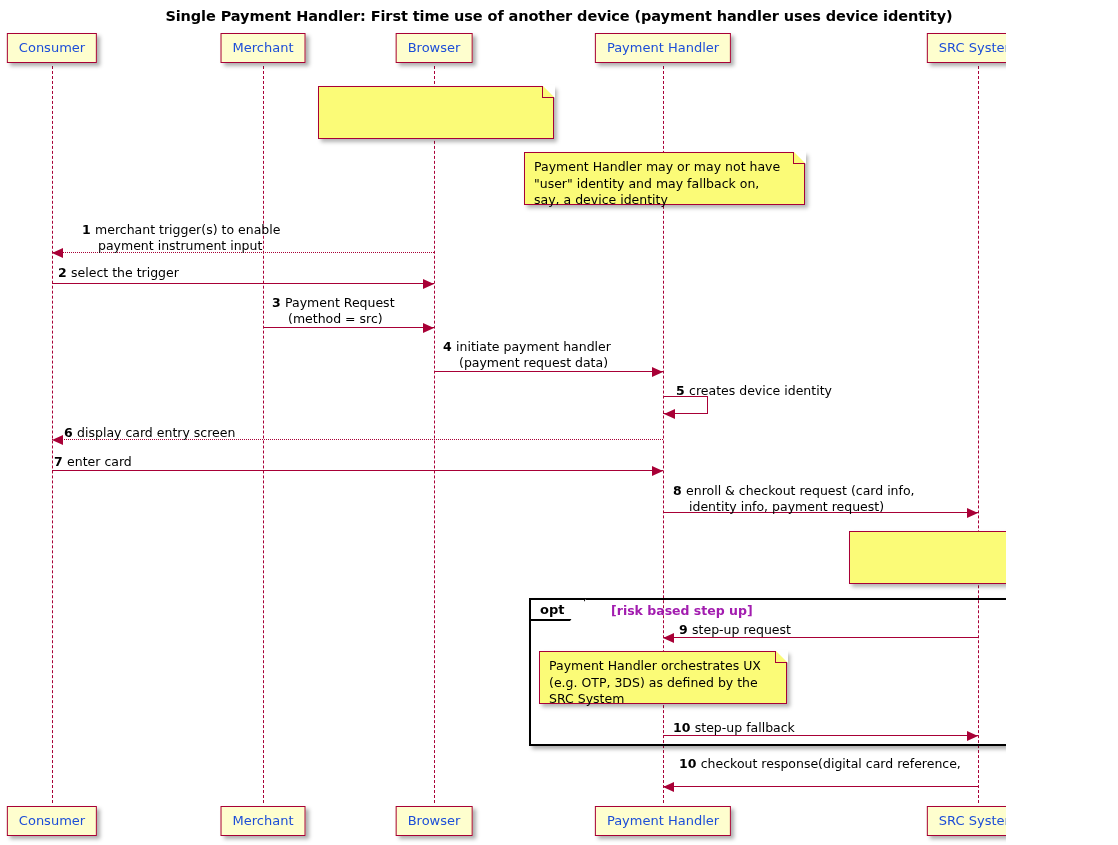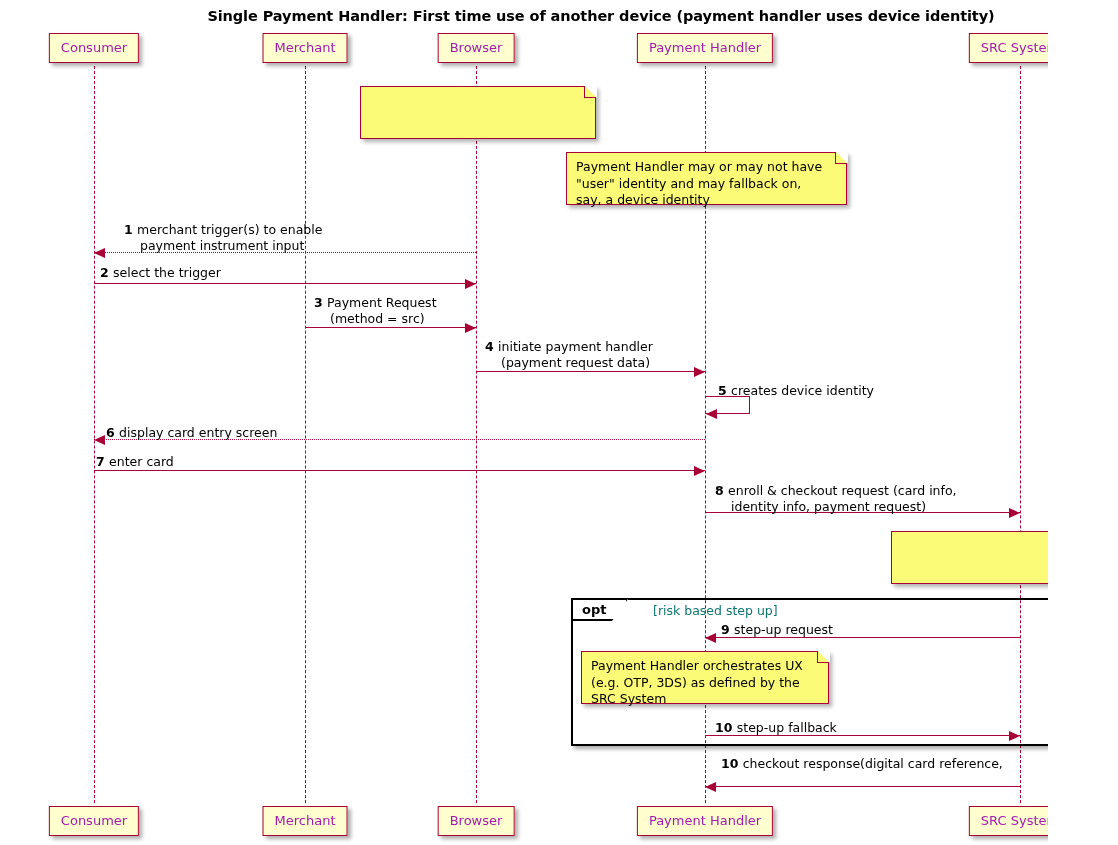--- a/index.html
+++ b/index.html
@@ -10,21 +10,20 @@
   body {
     font-family: "DejaVu Sans", sans-serif;
     -webkit-font-smoothing: antialiased;
   }
   #canvas {
     position: relative;
     width: 1006px;
     height: 845px;
     background: #ffffff;
     overflow: hidden;
-    margin-left: 42px;
   }
 
   
   .diagram-title {
     position: absolute;
     top: 8px;
     left: 0;
     width: 1118px;
     text-align: center;
     font-size: 14.5px;
@@ -41,21 +40,21 @@
     top: 66px;
     height: 737px;
   }
 
   
   .participant {
     position: absolute;
     box-sizing: border-box;
     background: #FEFECE;
     border: 1.5px solid #A80036;
-    color: #a21caf;
+    color: #1d4ed8;
     font-size: 13px;
     line-height: 17px;
     text-align: center;
     padding: 5px 11px 6px 11px;
     white-space: nowrap;
     box-shadow: 3px 3px 4px rgba(0,0,0,0.32);
     transform: translateX(-50%);
   }
 
   
@@ -167,22 +166,22 @@
     position: absolute;
     right: -2px;
     bottom: -2px;
     width: 0; height: 0;
     border-bottom: 22px solid #ffffff;
     border-left: 16px solid transparent;
   }
   .fragment-cond {
     position: absolute;
     font-size: 12.5px;
-    font-weight: normal;
-    color: #0f766e;
+    font-weight: bold;
+    color: #a21caf;
     white-space: nowrap;
   }
 </style>
 </head>
 <body>
 
 <div id="canvas">
 
   <div class="diagram-title">Single Payment Handler: First time use of another device (payment handler uses device identity)</div>
 

